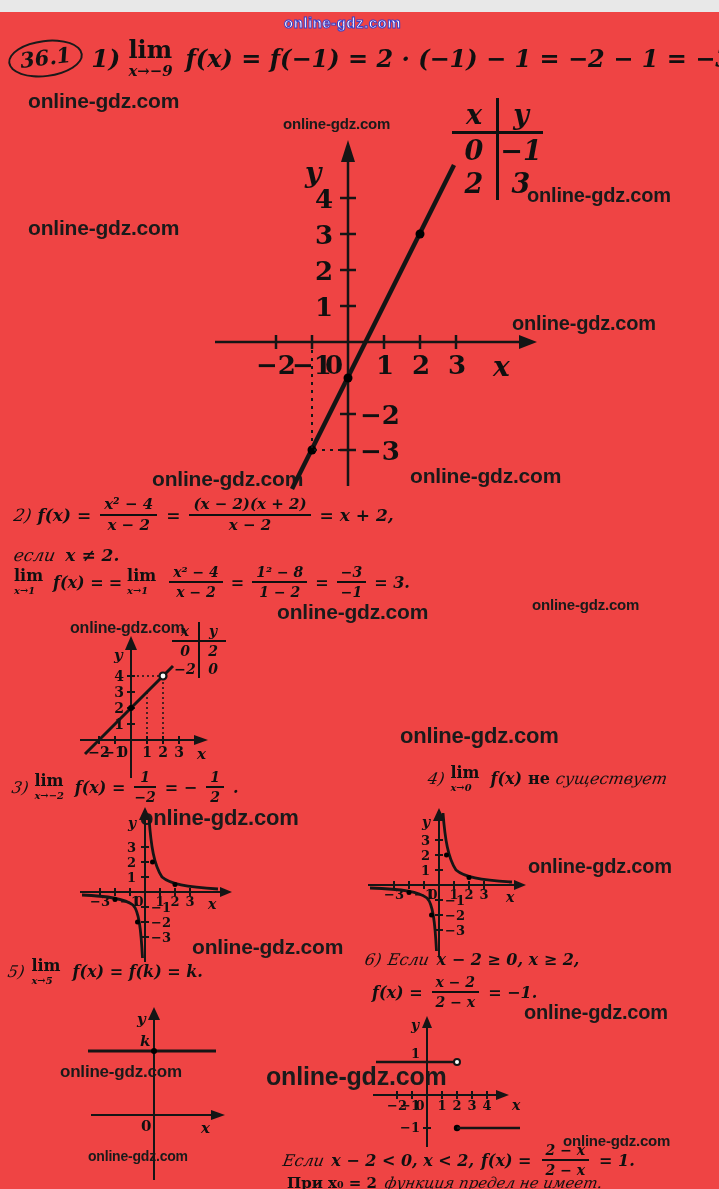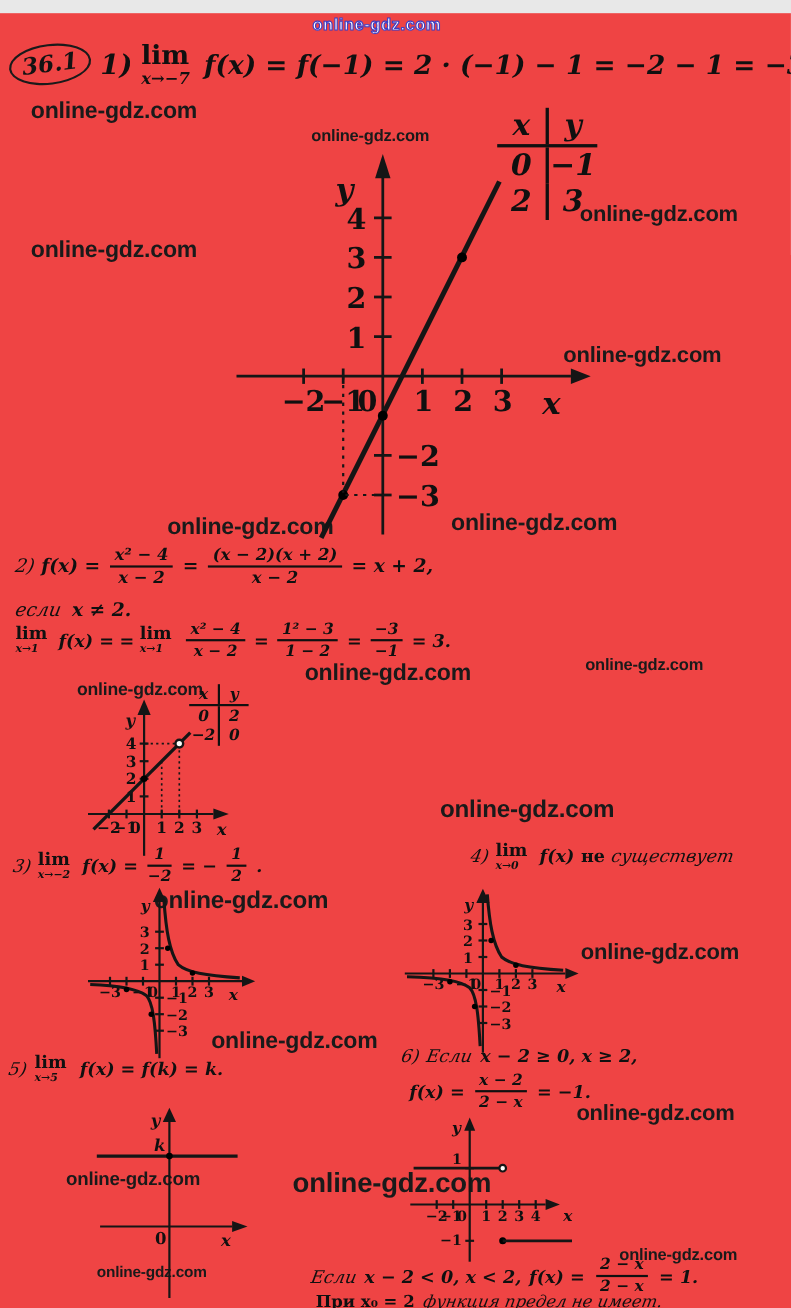--- a/index.html
+++ b/index.html
@@ -60,21 +60,21 @@
   <div class="wm" style="left:60px;top:1050px;font-size:17px;">online-gdz.com</div>
   <div class="wm" style="left:266px;top:1050px;font-size:25px;">online-gdz.com</div>
   <div class="wm" style="left:563px;top:1120px;font-size:15px;">online-gdz.com</div>
   <div class="wm" style="left:88px;top:1136px;font-size:14px;">online-gdz.com</div>
 
   <div class="row" style="left:8px;top:26px;gap:8px;">
     <span class="circ">36.1</span>
     <span class="math" style="font-size:25px;">1)</span>
     <span class="limb math" style="font-size:24px;">
       <span class="ltop">lim</span>
-      <span class="lsub">x→−7</span>
+      <span class="lsub">x→−9</span>
     </span>
     <span class="math" style="font-size:24px;">f(x) = f(−1) = 2 · (−1) − 1 = −2 − 1 = −3.</span>
   </div>
 
   <svg style="left:195px;top:112px;" width="345" height="375" viewBox="0 0 345 375">
     <line x1="20" y1="218" x2="324" y2="218" stroke-width="2.5"></line>
     <polygon points="324,211 342,218 324,225"></polygon>
     <line x1="153" y1="362" x2="153" y2="36" stroke-width="2.5"></line>
     <polygon points="146,38 153,16 160,38"></polygon>
     <g>
@@ -157,21 +157,21 @@
     <span class="limb math">
         <span class="ltop">lim</span>
         <span class="lsub">x→1</span>
       </span>
     <span class="frac math" style="font-size:14px;">
         <span class="num">x² − 4</span>
         <span class="den">x − 2</span>
       </span>
     <span class="math">=</span>
     <span class="frac math" style="font-size:14px;">
-        <span class="num">1² − 3</span>
+        <span class="num">1² − 8</span>
         <span class="den">1 − 2</span>
       </span>
     <span class="math">=</span>
     <span class="frac math" style="font-size:14px;">
         <span class="num">−3</span>
         <span class="den">−1</span>
       </span>
     <span class="math">= 3.</span>
   </div>
 

